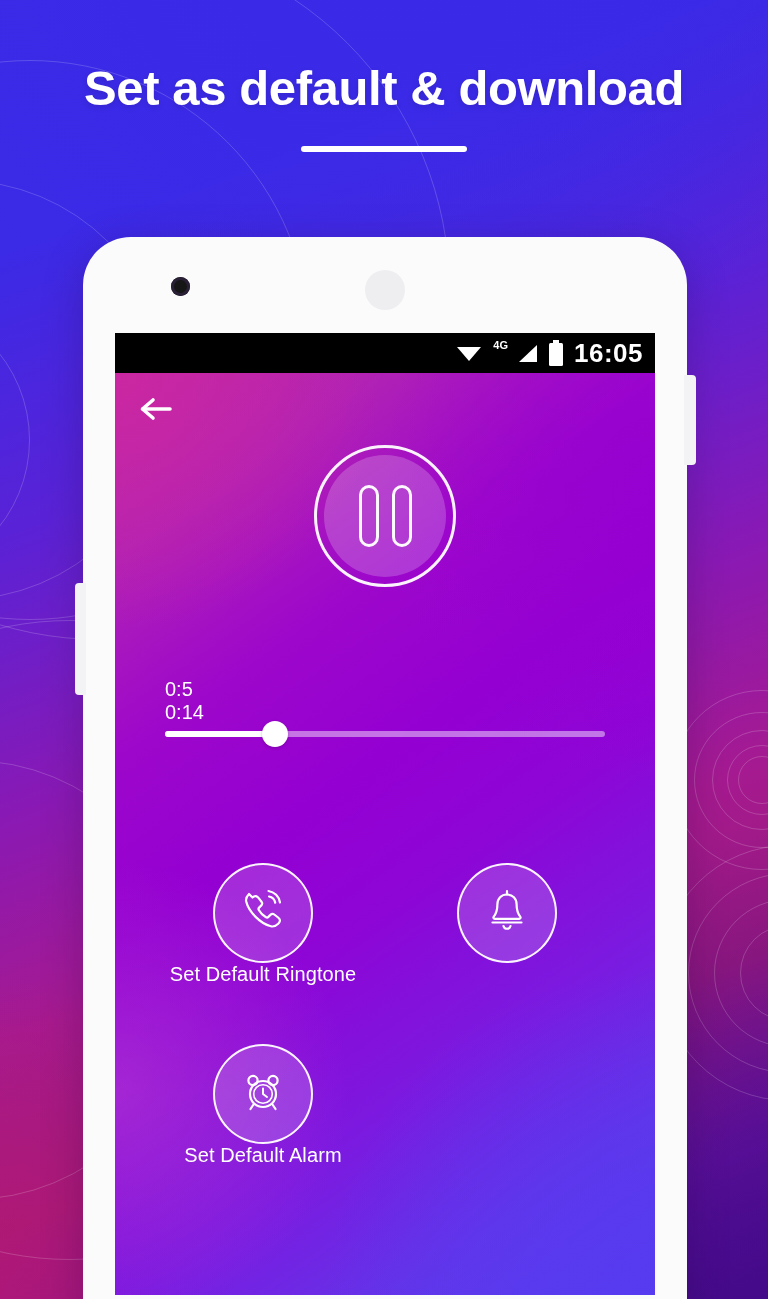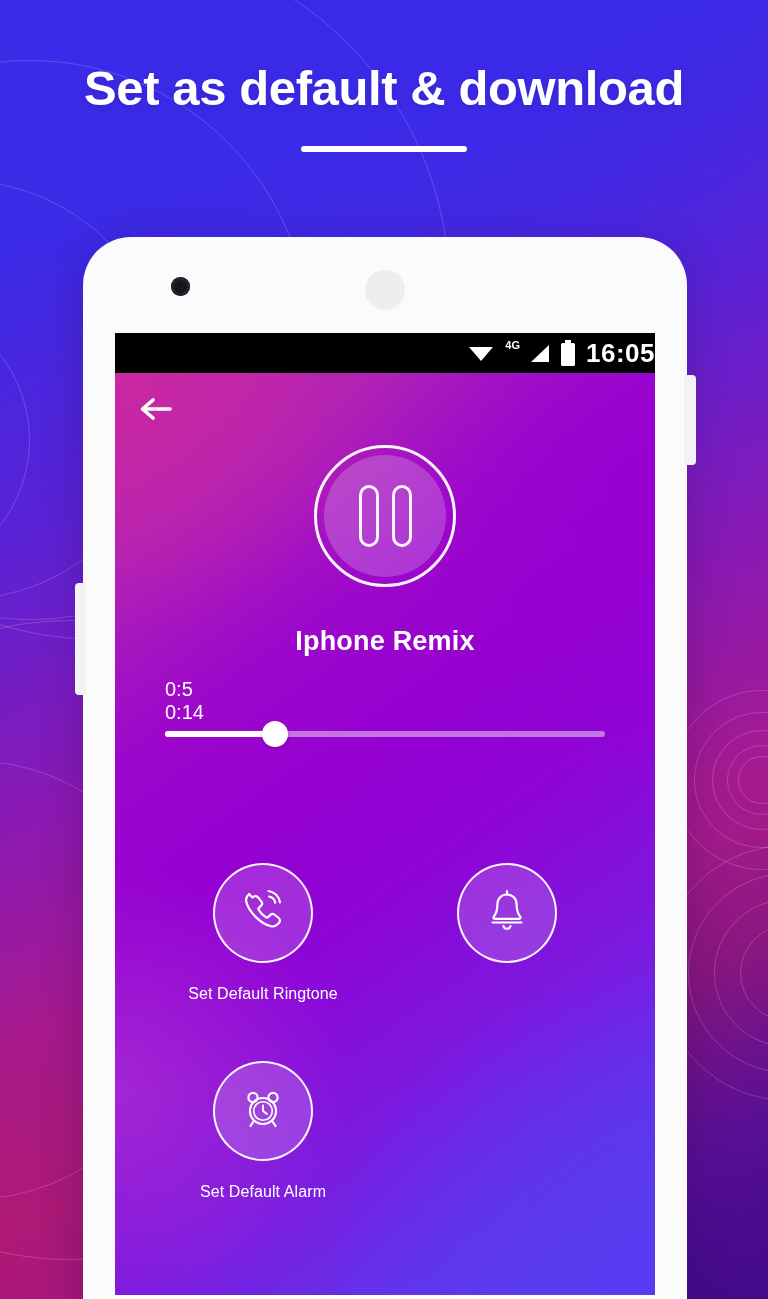--- a/index.html
+++ b/index.html
@@ -127,20 +127,21 @@
   }
 
   
   #status-bar {
     position: relative;
     height: 40px;
     background: #000000;
     display: flex;
     align-items: center;
     justify-content: flex-end;
+    padding-right: 12px;
     gap: 10px;
   }
   #status-bar .sb-icon { display: flex; align-items: center; }
   #status-clock {
     color: #ffffff;
     font-size: 26px;
     font-weight: 700;
     letter-spacing: 0.5px;
     line-height: 1;
   }
@@ -293,23 +294,22 @@
     cursor: pointer;
   }
   .action-circle {
     width: 100px; height: 100px;
     border-radius: 50%;
     border: 2.5px solid rgba(255,255,255,0.95);
     background: rgba(255,255,255,0.17);
     display: flex; align-items: center; justify-content: center;
   }
   .action-label {
-    margin-top: 22px;
-    color: #ffffff;
-    font-size: 16px;
+    color: #ffffff;
+    font-size: 20px;
     font-weight: 400;
     letter-spacing: 0.1px;
     text-align: center;
     white-space: nowrap;
   }
 </style>
 </head>
 <body>
 
 <div id="page">
@@ -377,21 +377,20 @@
           </span>
         </div>
 
         <div id="player-button">
           <div id="player-button-inner">
             <div class="pause-bar"></div>
             <div class="pause-bar"></div>
           </div>
         </div>
 
-        <div id="track-title">Iphone Remix</div>
 
         <div id="time-row">
           <span>0:5</span>
           <span>0:14</span>
         </div>
 
         <div id="seek-bar">
           <div id="seek-track"></div>
           <div id="seek-progress" style="width: 25%;"></div>
           <div id="seek-thumb" style="left: 25%;"></div>

